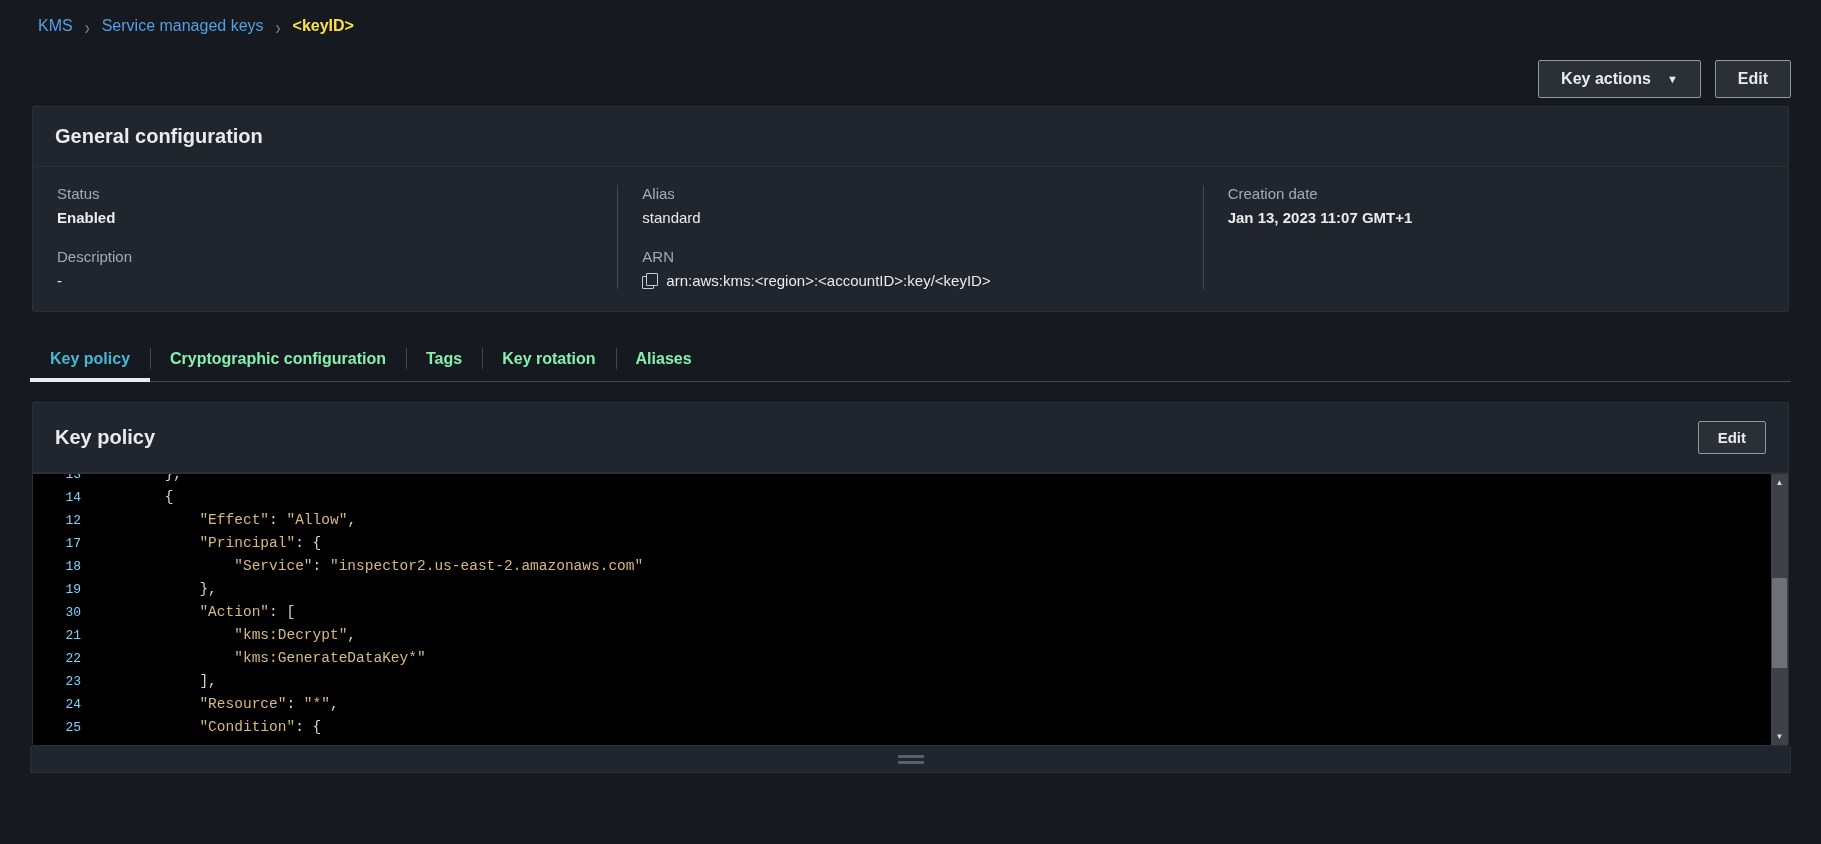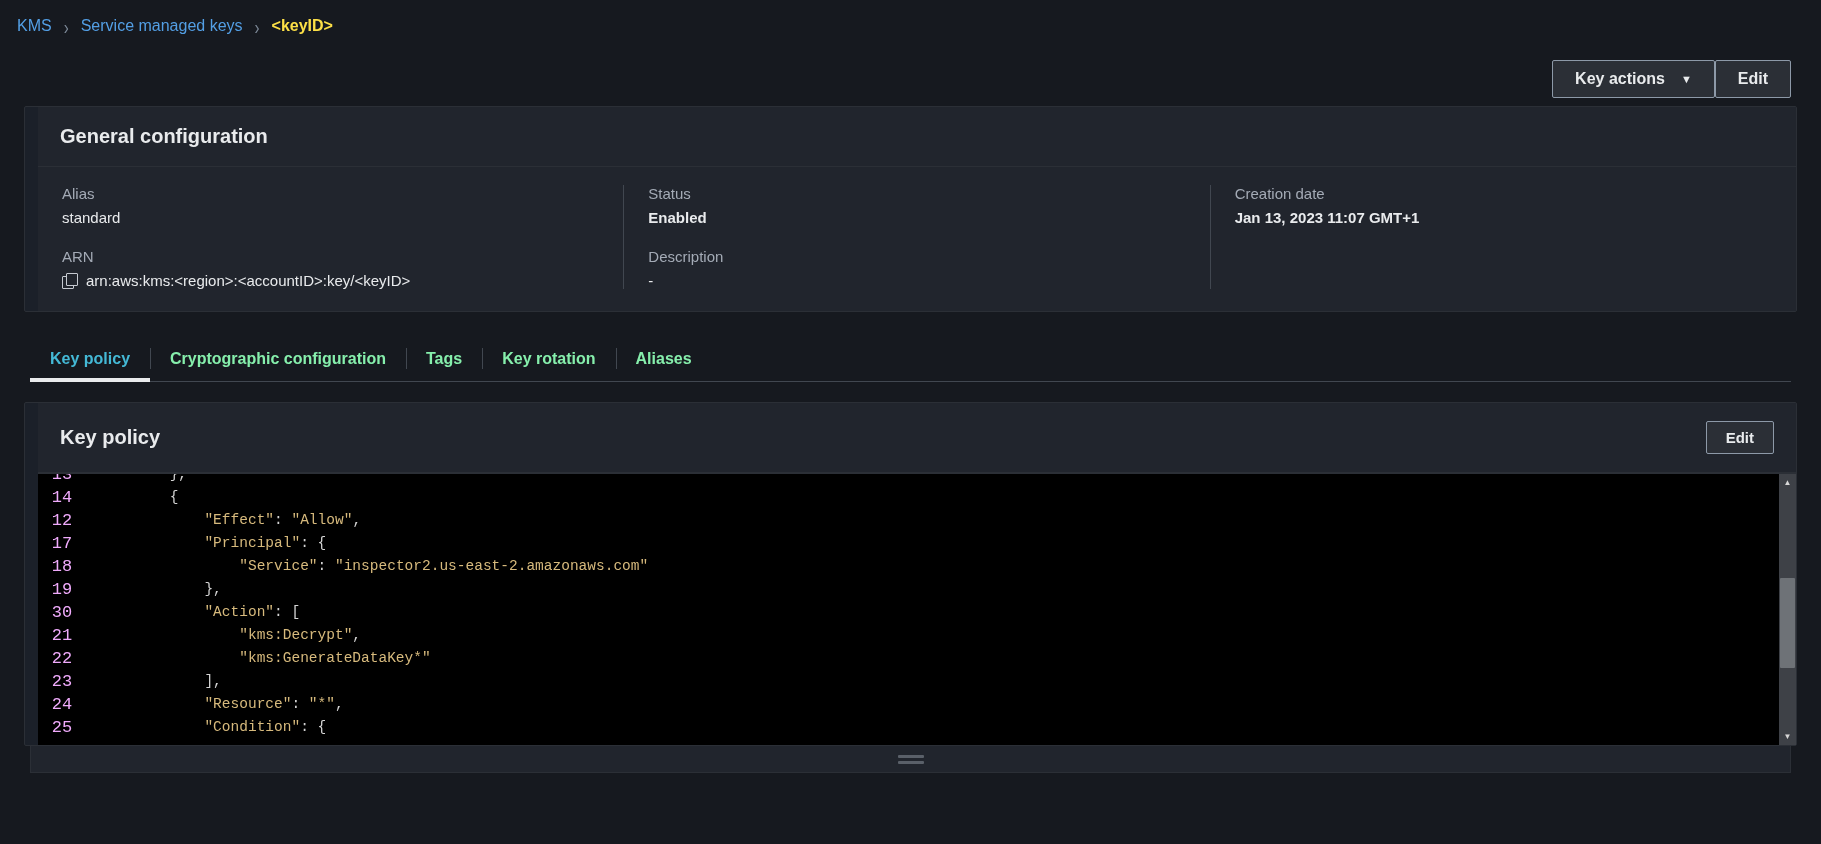--- a/index.html
+++ b/index.html
@@ -10,38 +10,39 @@
     font-family: "Liberation Sans", sans-serif;
     color: #d1d5db;
     overflow: hidden;
   }
 
   
   .breadcrumb {
     display: flex;
     align-items: center;
     height: 52px;
-    padding-left: 17px;
+    padding-left: 38px;
     font-size: 16px;
   }
   .crumb-link { color: #539fe5; cursor: pointer; white-space: nowrap; }
   .crumb-current { color: #fde047; font-weight: bold; white-space: nowrap; }
   .crumb-sep {
     color: #7d8998;
     margin: 0 12px;
     font-size: 15px;
     display: inline-block;
     transform: scaleY(1.35);
   }
 
   
   .action-bar {
     display: flex;
     justify-content: flex-end;
     align-items: center;
+    gap: 14px;
     padding: 0 30px;
     height: 54px;
   }
   .btn {
     background: #2b2f36;
     border: 1px solid #8d99a8;
     color: #e9ebed;
     font-weight: bold;
     font-size: 16px;
     border-radius: 2px;
@@ -50,25 +51,24 @@
     white-space: nowrap;
     display: inline-flex;
     align-items: center;
     gap: 16px;
     font-family: "Liberation Sans", sans-serif;
   }
   .caret { font-size: 11px; line-height: 1; }
 
   
   .card {
-    margin: 0 24px;
+    margin: 0 32px;
     background: #1b2029;
     border: 1px solid #2b2f36;
     border-radius: 2px;
-    padding-left: 13px;
   }
   .card-header {
     display: flex;
     align-items: center;
     justify-content: space-between;
     padding: 18px 22px;
     border-bottom: 1px solid #2b2f36;
     background: #21252d;
     min-height: 60px;
   }
@@ -194,24 +194,24 @@
   }
   .code-line {
     display: flex;
     height: 23px;
     align-items: center;
     white-space: pre;
   }
   .ln {
     width: 62px;
     flex: 0 0 62px;
-    text-align: center;
+    text-align: right;
     padding-right: 14px;
-    color: #f0abfc;
-    font-size: 17px;
+    color: #7dd3fc;
+    font-size: 13px;
     user-select: none;
   }
   .code-text { color: #d4d4d4; }
   .tok-key { color: #d7ba7d; }
   .tok-pun { color: #d4d4d4; }
 
   
   .vscroll {
     flex: 0 0 17px;
     width: 17px;
@@ -284,40 +284,40 @@
 </div>
 
 <div class="card">
   <div class="card-header">
     <div class="card-title">General configuration</div>
   </div>
   <div class="cfg-body">
 
     <div class="cfg-col">
       <div class="field">
+        <div class="field-label">Status</div>
+        <div class="field-value">Enabled</div>
+      </div>
+      <div class="field">
+        <div class="field-label">Description</div>
+        <div class="field-value plain">-</div>
+      </div>
+    </div>
+
+    <div class="cfg-col">
+      <div class="field">
         <div class="field-label">Alias</div>
         <div class="field-value plain">standard</div>
       </div>
       <div class="field">
         <div class="field-label">ARN</div>
         <div class="field-value plain">
           <span class="copy-icon"></span>
           <span>arn:aws:kms:&lt;region&gt;:&lt;accountID&gt;:key/&lt;keyID&gt;</span>
         </div>
-      </div>
-    </div>
-
-    <div class="cfg-col">
-      <div class="field">
-        <div class="field-label">Status</div>
-        <div class="field-value">Enabled</div>
-      </div>
-      <div class="field">
-        <div class="field-label">Description</div>
-        <div class="field-value plain">-</div>
       </div>
     </div>
 
     <div class="cfg-col">
       <div class="field">
         <div class="field-label">Creation date</div>
         <div class="field-value">Jan 13, 2023 11:07 GMT+1</div>
       </div>
     </div>
 

